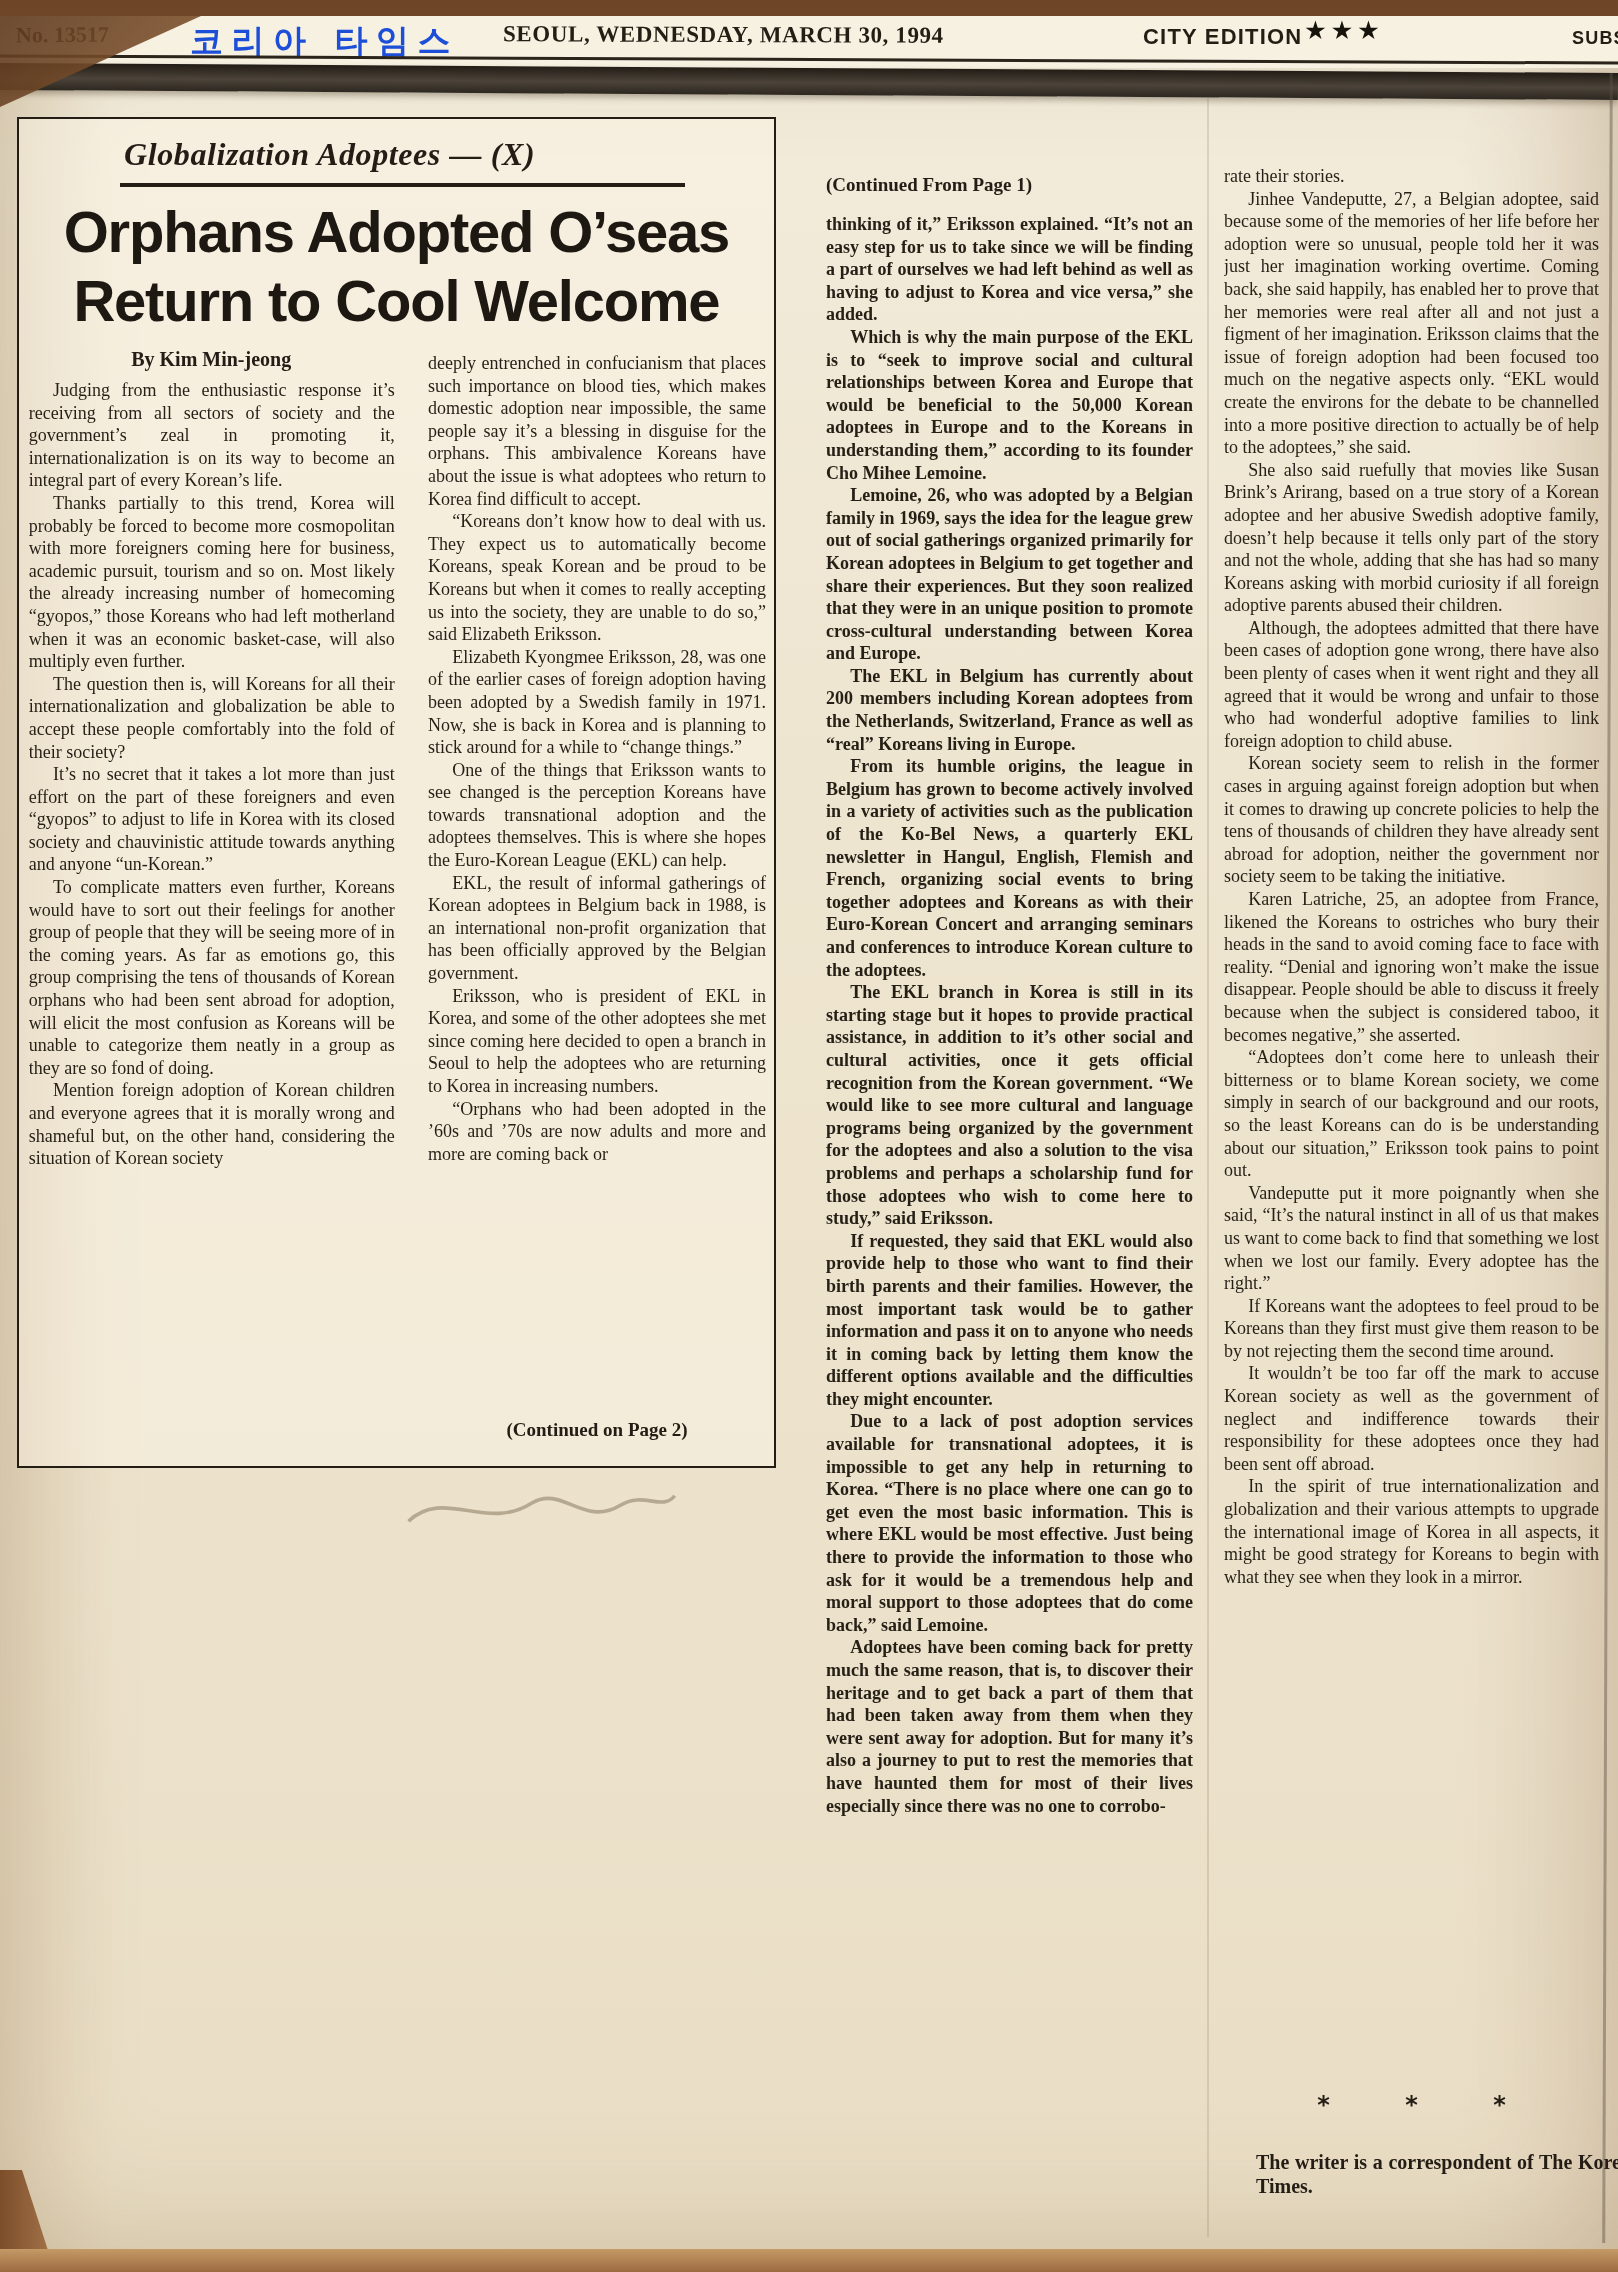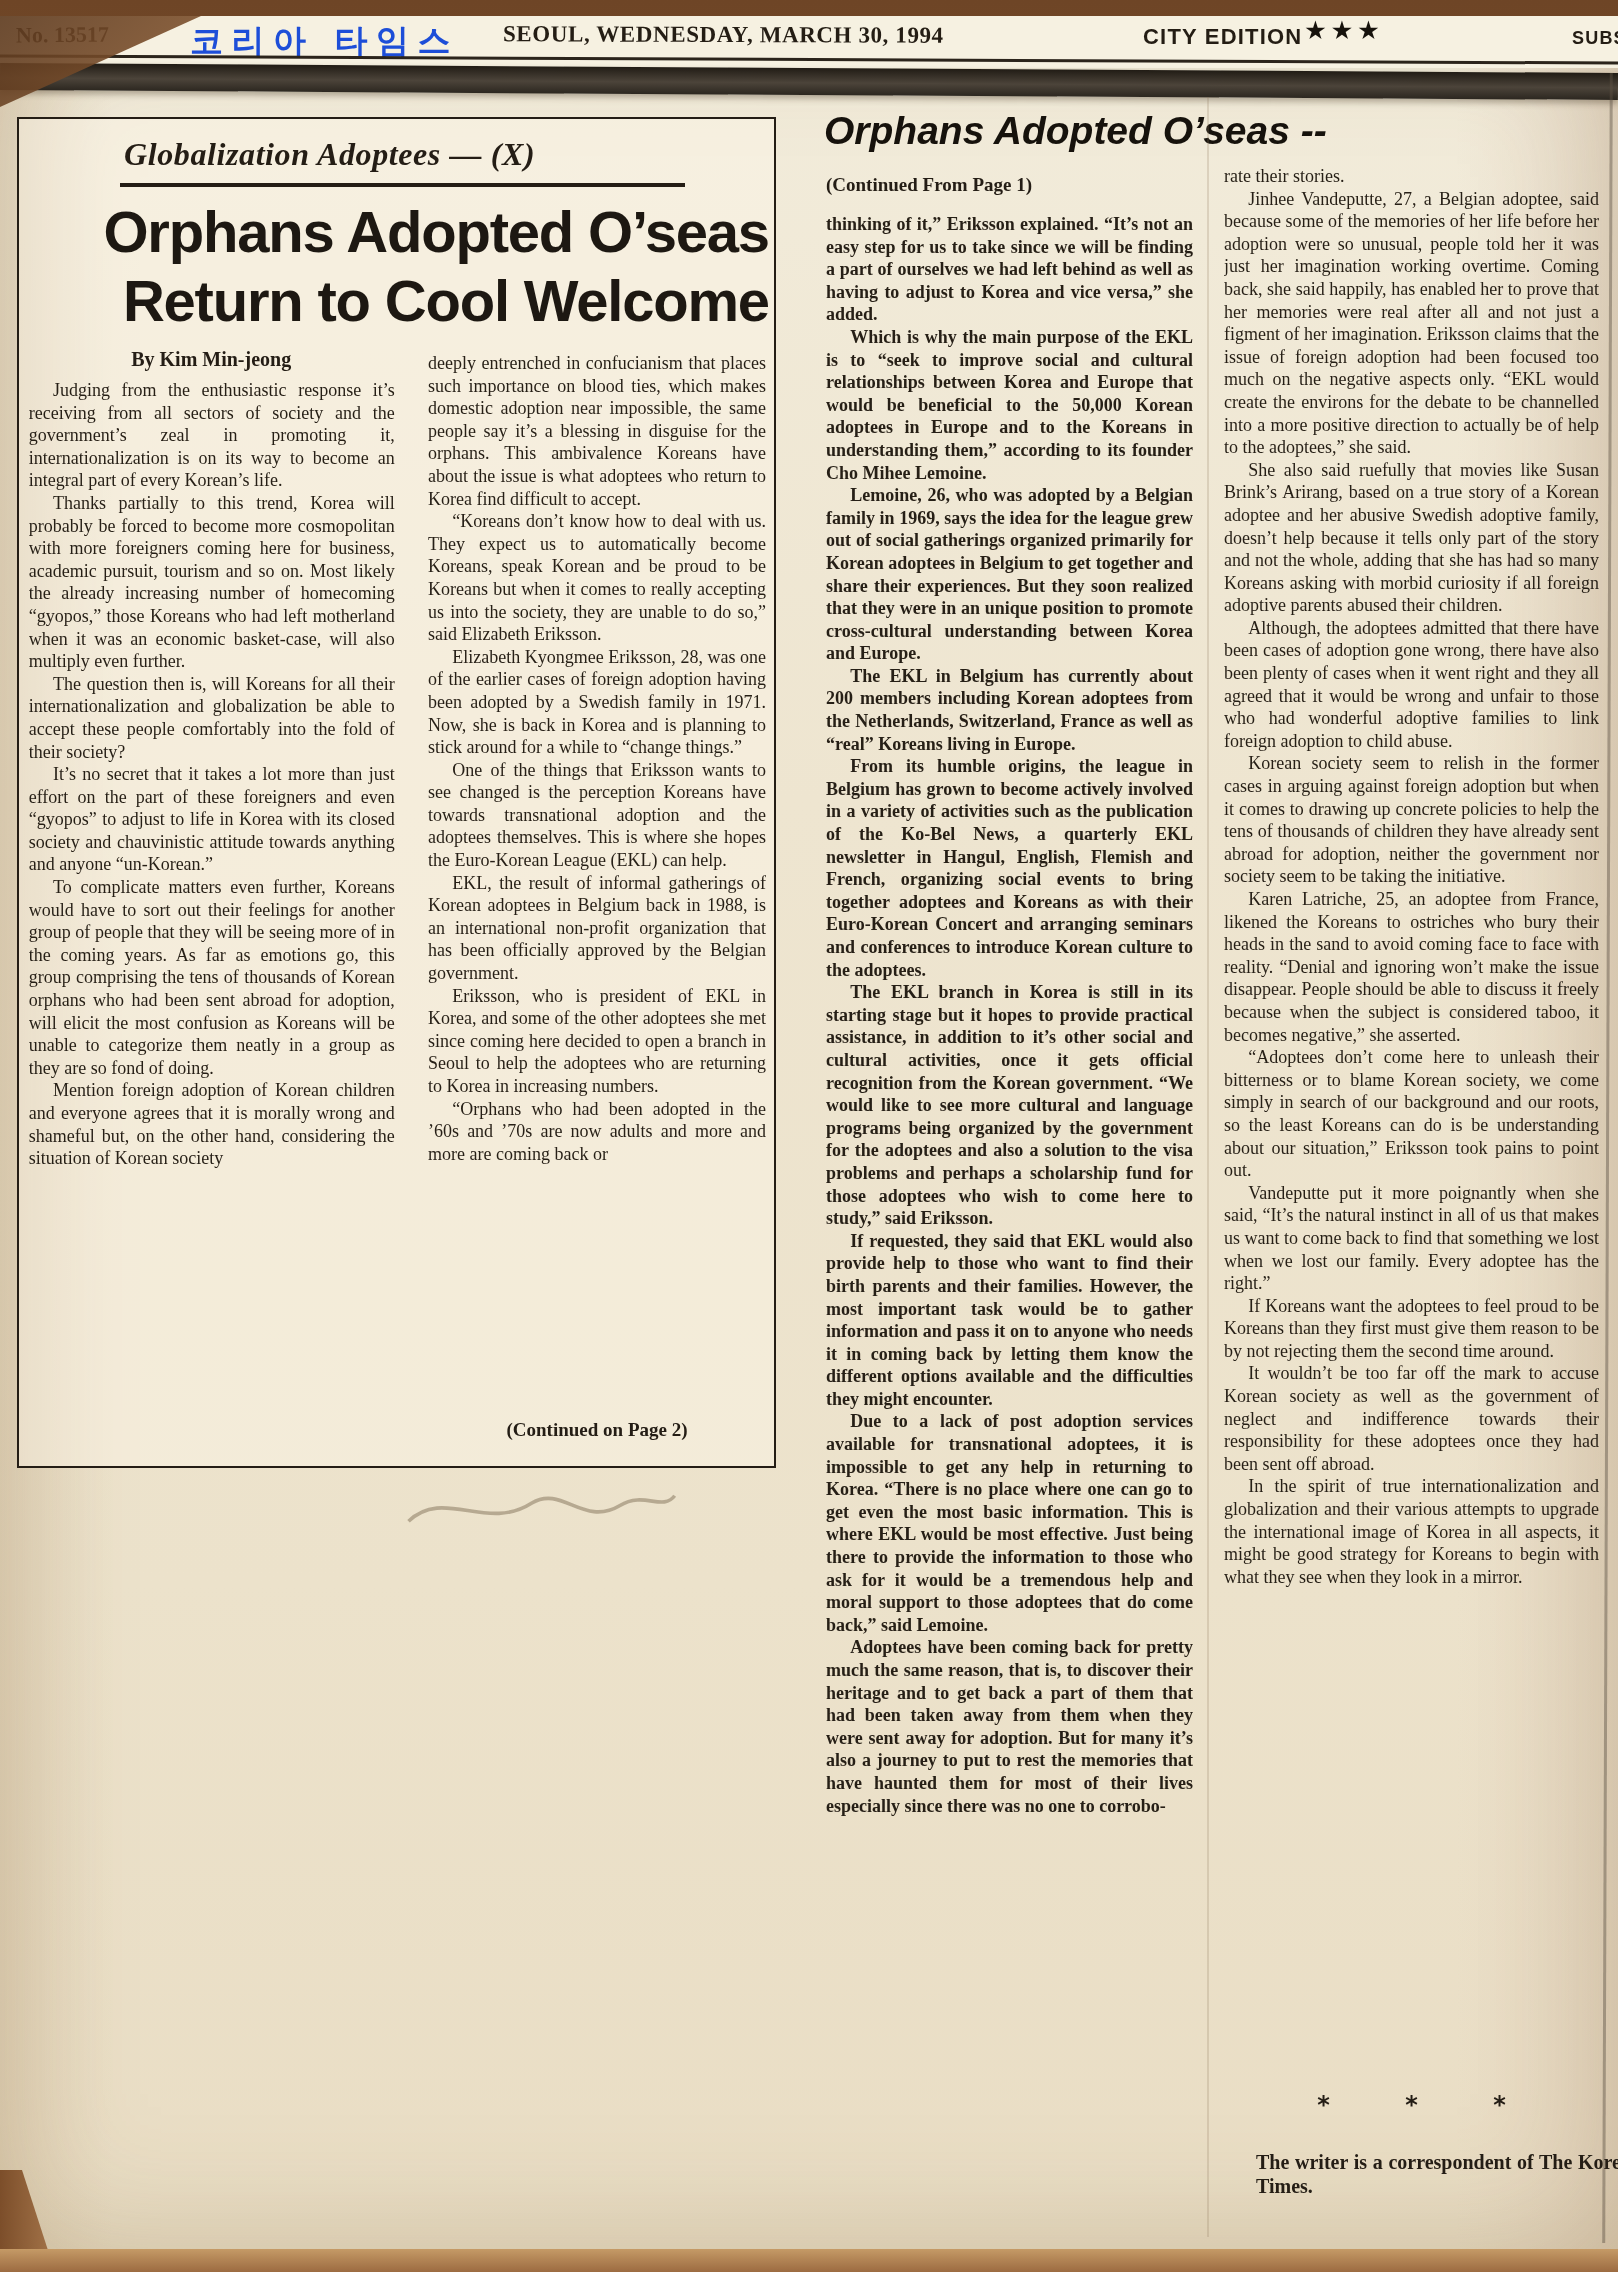--- a/index.html
+++ b/index.html
@@ -40,21 +40,21 @@
   .dateline{position:absolute;left:503px;top:23px;font:bold 23px/1 "Liberation Serif",serif;letter-spacing:0.6px;color:#241d14;transform:rotate(.2deg);}
   .edition{position:absolute;left:1143px;top:25.5px;font:bold 22px/1 "Liberation Sans",sans-serif;letter-spacing:1.2px;color:#241d14;}
   .stars{position:absolute;left:1304px;top:18px;font:25.5px/1 "DejaVu Sans",sans-serif;letter-spacing:3.6px;color:#16120c;}
   .edge-text{position:absolute;left:1572px;top:29px;font:bold 18px/1 "Liberation Sans",sans-serif;letter-spacing:1.2px;color:#241d14;}
   
   .lead-box{position:absolute;left:17px;top:117px;width:755px;height:1347px;
     border:2.4px solid #241d15;background:rgba(252,247,232,.45);}
   .kicker{position:absolute;left:105px;top:18px;font:italic bold 32px/1.1 "Liberation Serif",serif;color:#241d15;letter-spacing:0.6px;}
   .kicker-rule{position:absolute;left:101px;top:64px;width:565px;height:3.6px;background:#241d15;}
   .headline{position:absolute;left:4.9px;top:78px;width:745px;
-    font:bold 58px/69px "Liberation Sans",sans-serif;letter-spacing:-1.2px;color:#1d1812;text-align:right;}
+    font:bold 58px/69px "Liberation Sans",sans-serif;letter-spacing:-1.2px;color:#1d1812;text-align:center;}
   .byline{position:absolute;left:9.7px;top:230px;width:365px;text-align:center;
     font:bold 20px/1 "Liberation Serif",serif;color:#241d15;}
   
   .col{position:absolute;overflow:hidden;text-align:justify;color:#261f16;
     font:18px/22.6px "Liberation Serif",serif;}
   .col p{margin:0;text-indent:1.35em;}
   .col.cont p:first-child{text-indent:0;}
   .col1{left:9.7px;top:260px;width:366px;height:1080px;}   
   .col2{left:409px;top:233px;width:338px;height:1059px;}
   .continued-note{position:absolute;left:409px;top:1301px;width:338px;text-align:center;
@@ -116,21 +116,20 @@
         <p>Eriksson, who is president of EKL in Korea, and some of the other adoptees she met since coming here decided to open a branch in Seoul to help the adoptees who are returning to Korea in increasing numbers.</p>
         <p>“Orphans who had been adopted in the ’60s and ’70s are now adults and more and more are coming back or</p>
       </div>
     <div class="continued-note">(Continued on Page 2)</div>
   </div>
 
   <svg class="scribble" width="280" height="79" viewBox="0 0 460 130">
     <path d="M12,86 C70,30 140,104 215,56 C265,26 300,96 360,60 C400,36 430,70 450,44" fill="none" stroke="#998b72" stroke-width="6" opacity="0.65"></path>
   </svg>
 
-  <div class="jump-headline">Orphans Adopted O’seas --</div>
   <div class="continued-from">(Continued From Page 1)</div>
   <div class="col col3 cont">
       <p>thinking of it,” Eriksson explained. “It’s not an easy step for us to take since we will be finding a part of ourselves we had left behind as well as having to adjust to Korea and vice versa,” she added.</p>
       <p>Which is why the main purpose of the EKL is to “seek to improve social and cultural relationships between Korea and Europe that would be beneficial to the 50,000 Korean adoptees in Europe and to the Koreans in understanding them,” according to its founder Cho Mihee Lemoine.</p>
       <p>Lemoine, 26, who was adopted by a Belgian family in 1969, says the idea for the league grew out of social gatherings organized primarily for Korean adoptees in Belgium to get together and share their experiences. But they soon realized that they were in an unique position to promote cross-cultural understanding between Korea and Europe.</p>
       <p>The EKL in Belgium has currently about 200 members including Korean adoptees from the Netherlands, Switzerland, France as well as “real” Koreans living in Europe.</p>
       <p>From its humble origins, the league in Belgium has grown to become actively involved in a variety of activities such as the publication of the Ko-Bel News, a quarterly EKL newsletter in Hangul, English, Flemish and French, organizing social events to bring together adoptees and Koreans as with their Euro-Korean Concert and arranging seminars and conferences to introduce Korean culture to the adoptees.</p>
       <p>The EKL branch in Korea is still in its starting stage but it hopes to provide practical assistance, in addition to it’s other social and cultural activities, once it gets official recognition from the Korean government. “We would like to see more cultural and language programs being organized by the government for the adoptees and also a solution to the visa problems and perhaps a scholarship fund for those adoptees who wish to come here to study,” said Eriksson.</p>
       <p>If requested, they said that EKL would also provide help to those who want to find their birth parents and their families. However, the most important task would be to gather information and pass it on to anyone who needs it in coming back by letting them know the different options available and the difficulties they might encounter.</p>
       <p>Due to a lack of post adoption services available for transnational adoptees, it is impossible to get any help in returning to Korea. “There is no place where one can go to get even the most basic information. This is where EKL would be most effective. Just being there to provide the information to those who ask for it would be a tremendous help and moral support to those adoptees that do come back,” said Lemoine.</p>

